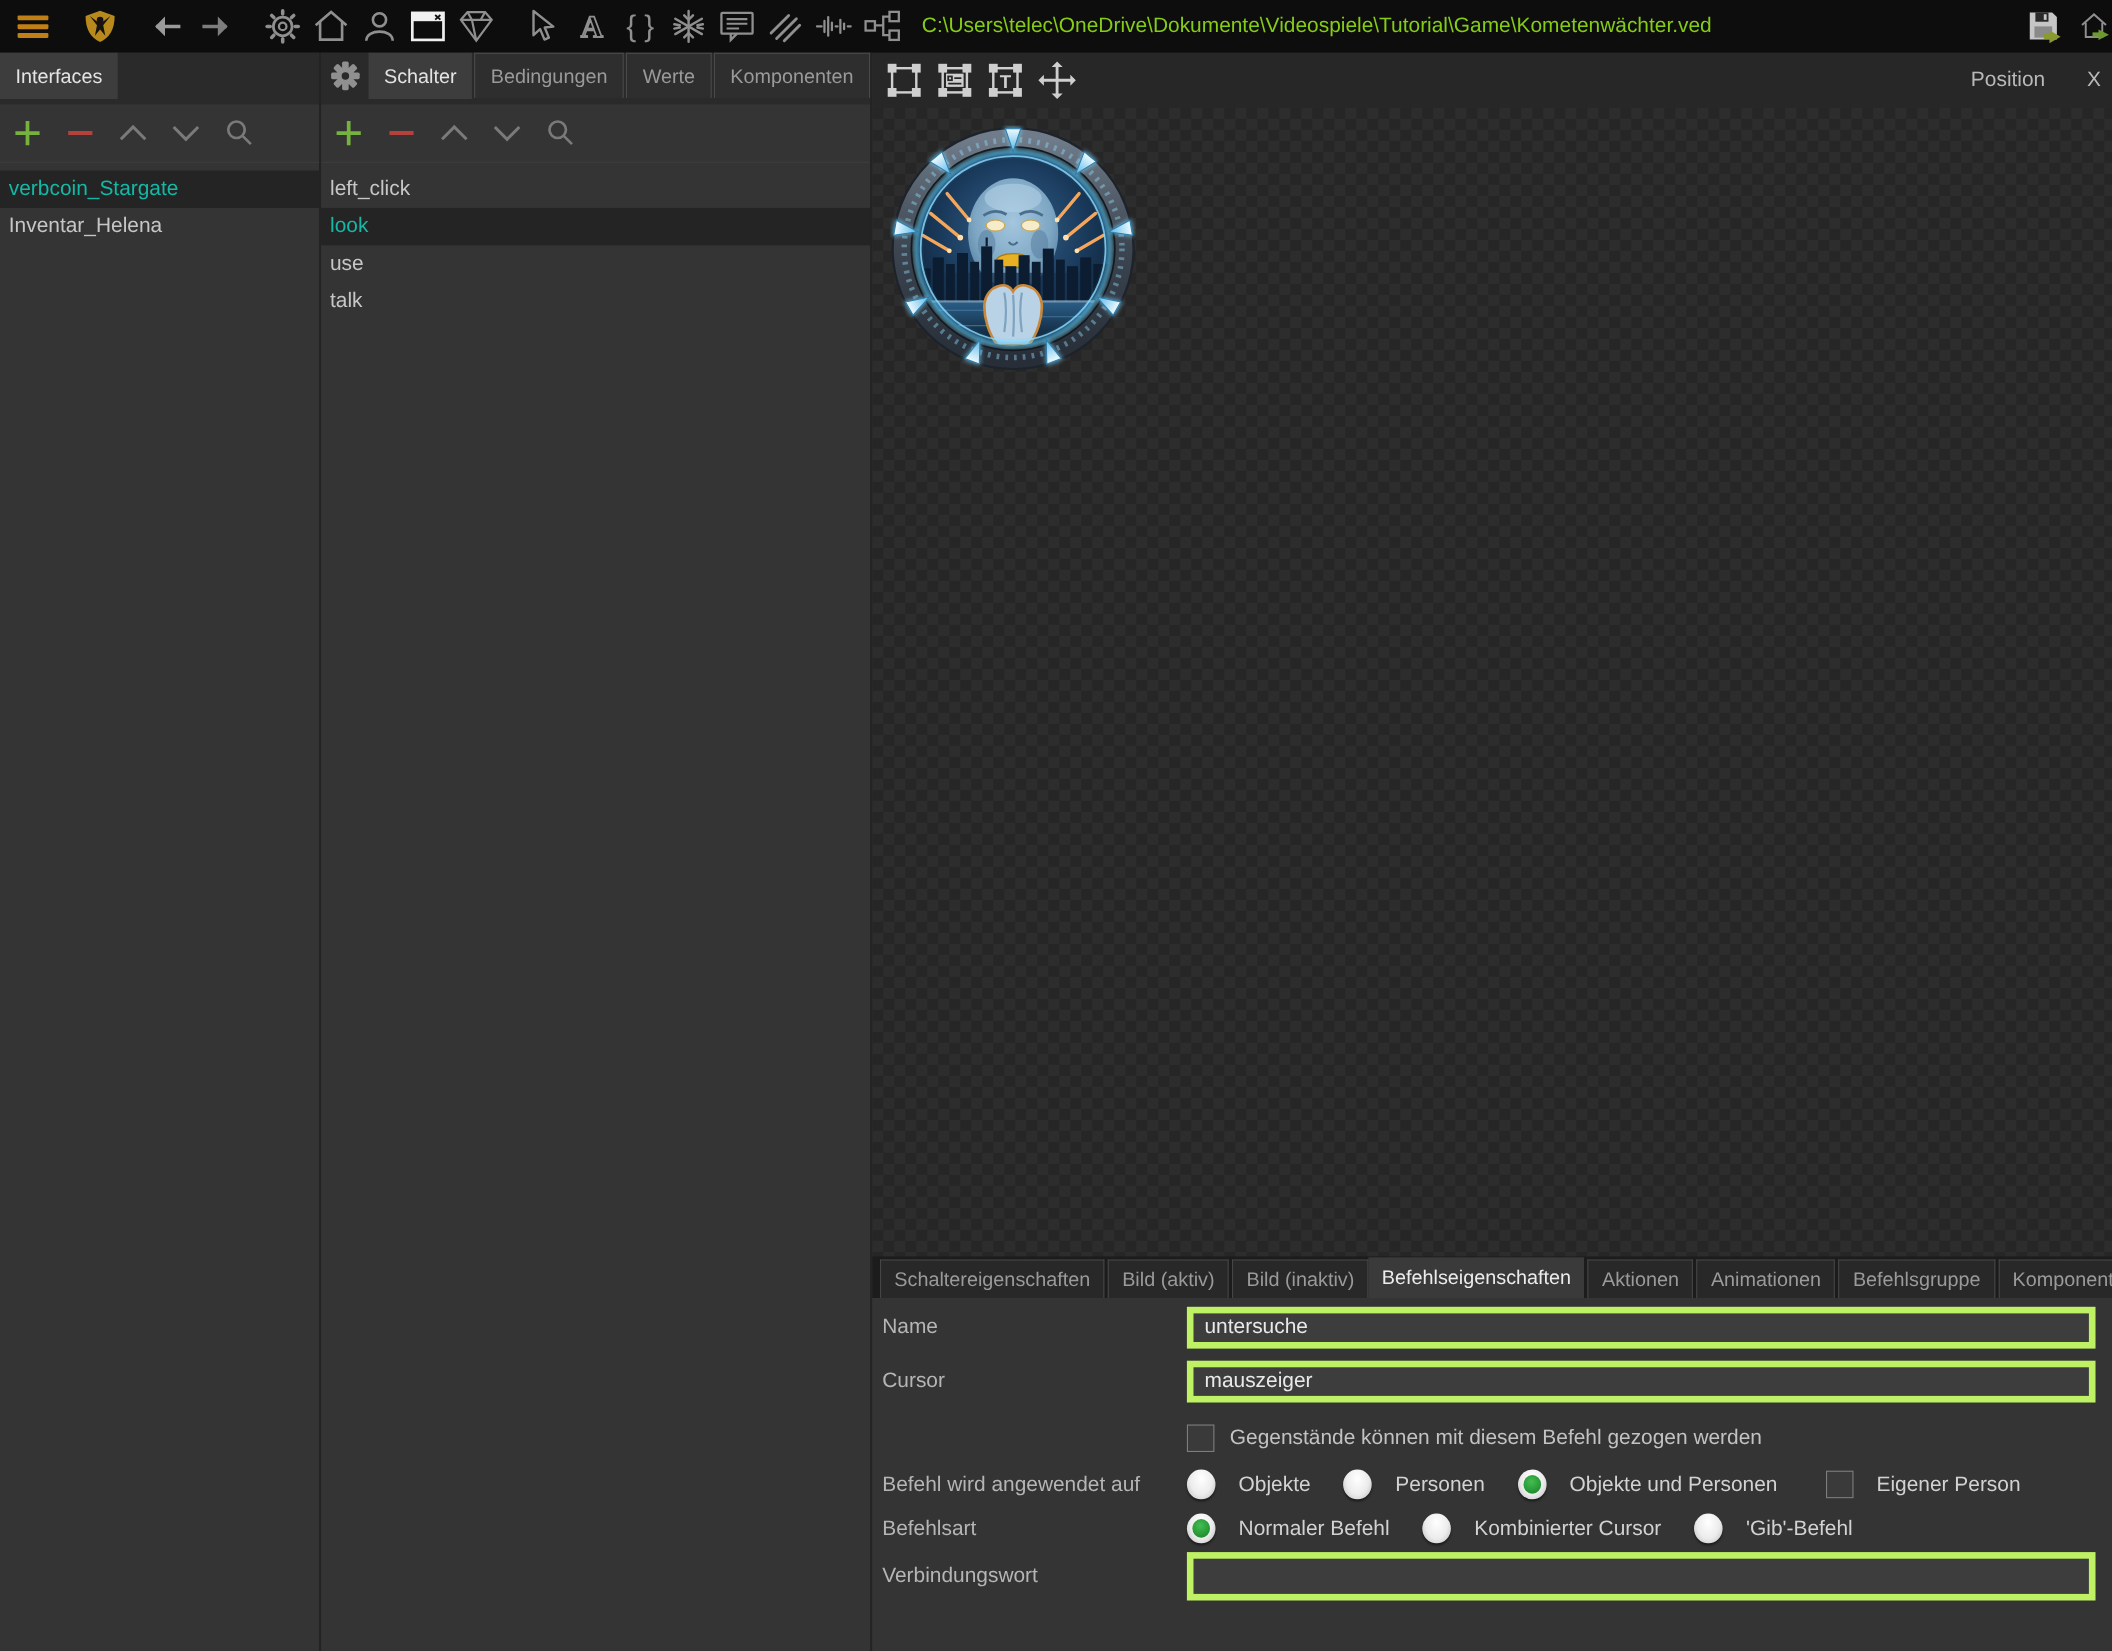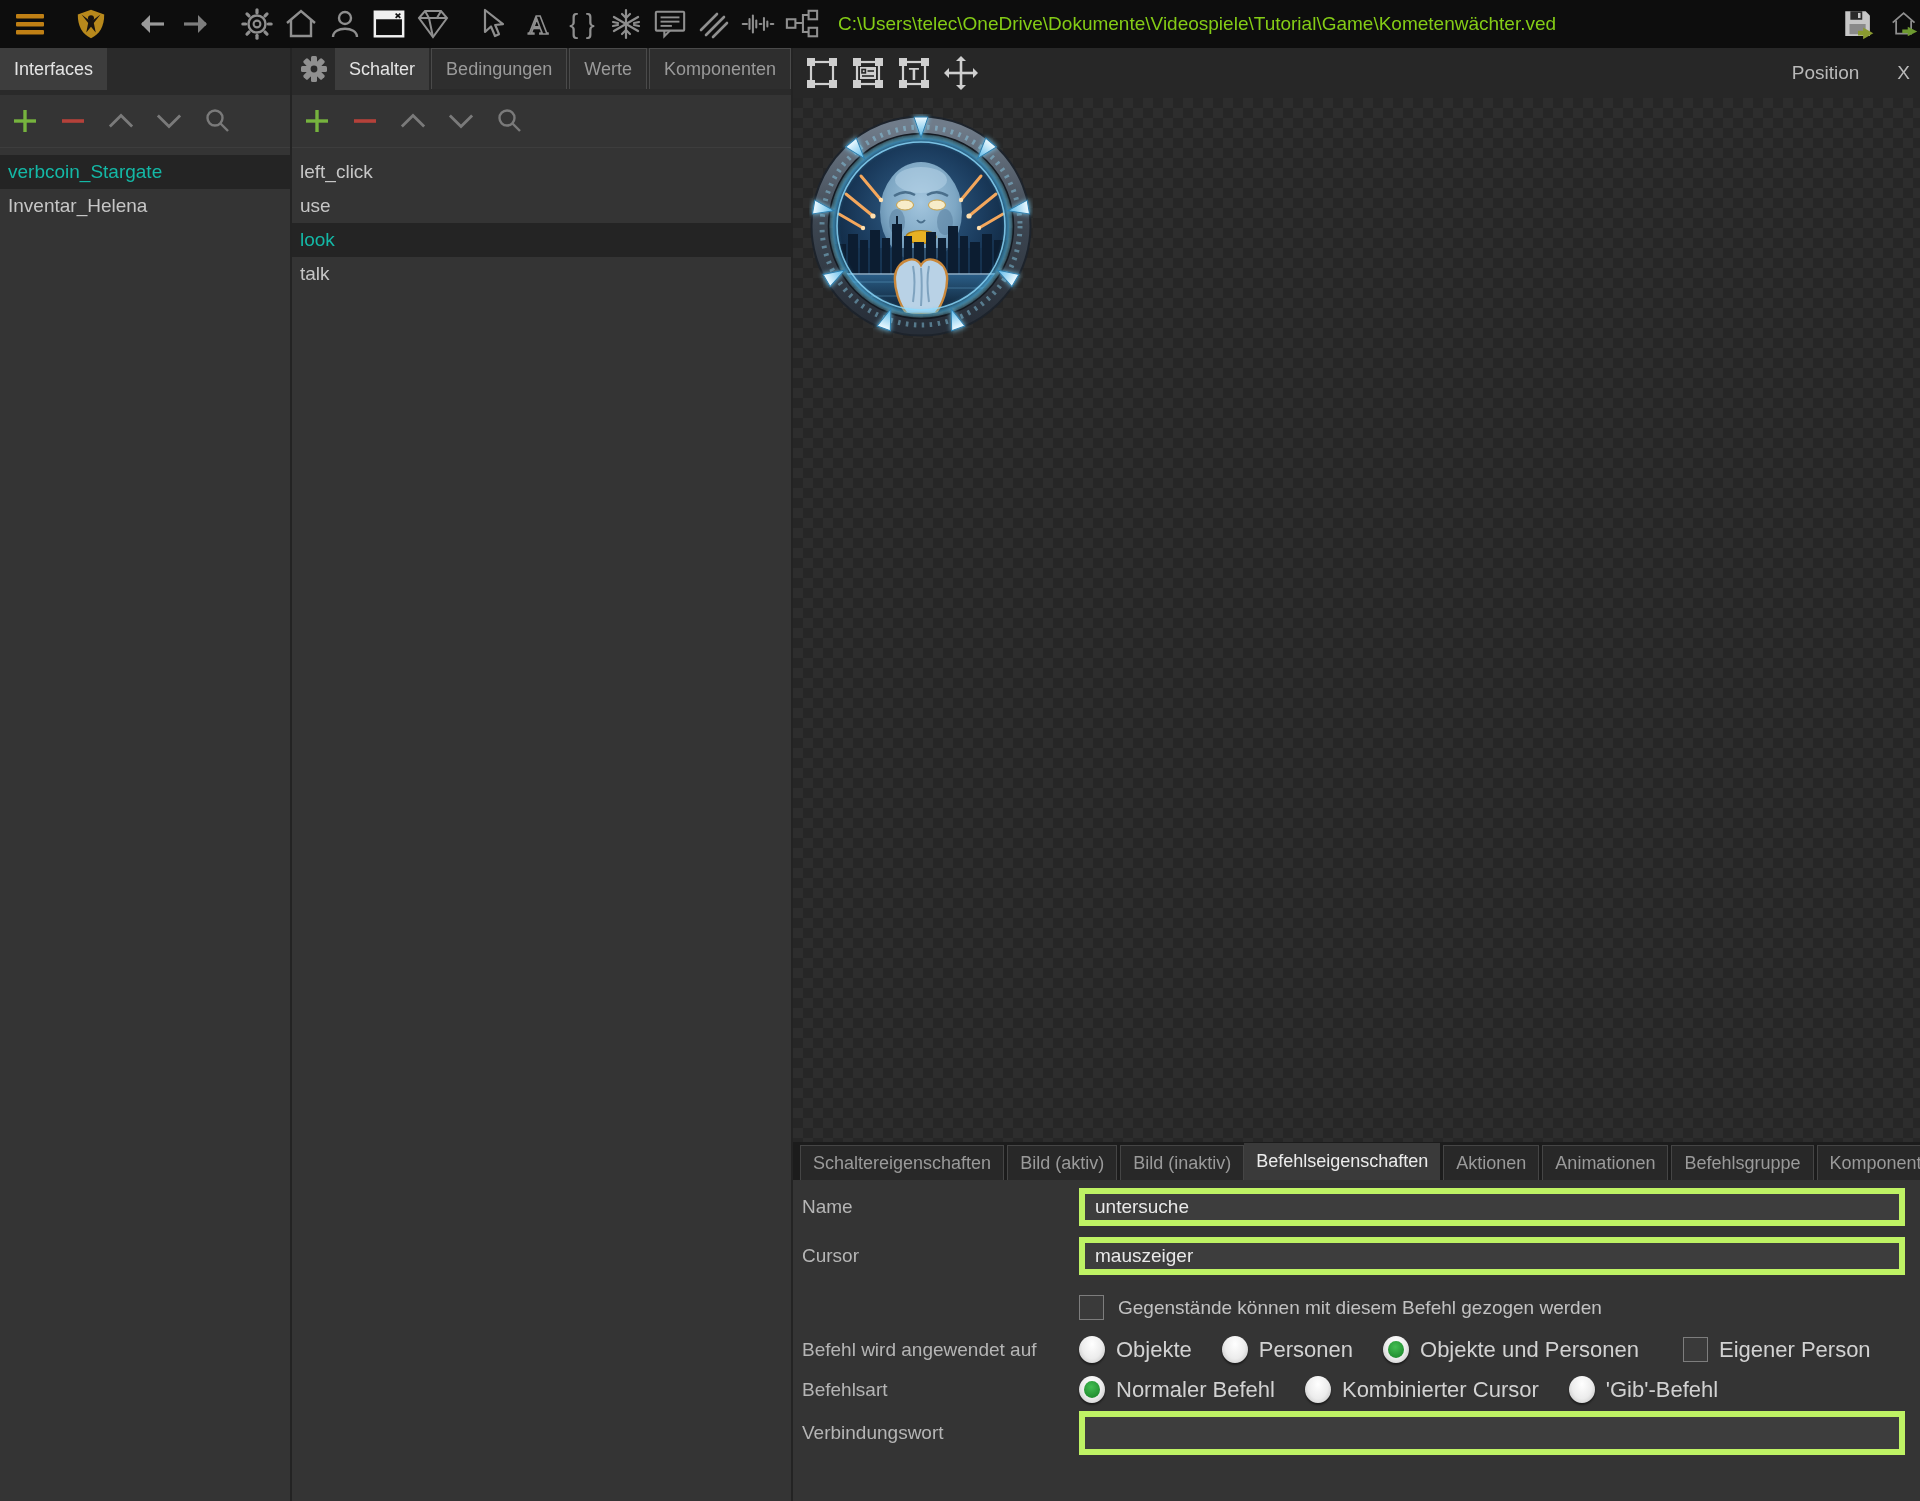--- a/index.html
+++ b/index.html
@@ -68,21 +68,21 @@
   .checkbox { width:25px; height:25px; background:#3a3a3a; border:1px solid #7d7d7d; flex:0 0 auto; }
   .radio {
     width:26px; height:27px; border-radius:50%; flex:0 0 auto; position:relative;
     background:radial-gradient(ellipse at 50% 30%, #ffffff 0%, #ececec 55%, #b9b9b9 100%);
     box-shadow:0 2px 2px rgba(0,0,0,.45);
   }
   .radio.sel::after {
     content:""; position:absolute; inset:5px; border-radius:50%;
     background:radial-gradient(circle at 45% 35%, #43bd52, #1f8c2e 80%);
   }
-  .opt { display:flex; align-items:center; gap:11px; font-size:22px; color:#d2d2d2; margin-right:30px; }
+  .opt { display:flex; align-items:center; gap:21px; font-size:19px; color:#d2d2d2; margin-right:30px; }
   .cblabel { font-size:19px; color:#c2c2c2; margin-left:14px; }
 </style>
 </head>
 <body>
 
 <div class="topbar">
   <div class="tbi">
     <svg width="34" height="34" viewBox="0 0 34 34">
         <g fill="#c08015">
           <rect x="3" y="7" width="28" height="4.5" rx="1"></rect>
@@ -336,22 +336,22 @@
       </span>
       <span class="ti">
         <svg width="26" height="26" viewBox="0 0 26 26" stroke="#7a7a7a" stroke-width="2.4" fill="none">
             <circle cx="11" cy="10" r="7.5"></circle>
             <line x1="16.5" y1="15.5" x2="24" y2="23"></line>
           </svg>
       </span>
     </div>
     <div class="plist">
       <div class="lrow"><span>left_click</span></div>
+      <div class="lrow sel"><span>look</span></div>
       <div class="lrow"><span>use</span></div>
-      <div class="lrow sel"><span>look</span></div>
       <div class="lrow"><span>talk</span></div>
     </div>
   </div>
 
   <div class="rightcol">
     <div class="chead">
       <span>
         <svg width="34" height="34" viewBox="0 0 34 34">
             <rect x="6" y="6" width="22" height="22" fill="none" stroke="#cfcfcf" stroke-width="2.2"></rect>
             <g fill="#cfcfcf">

